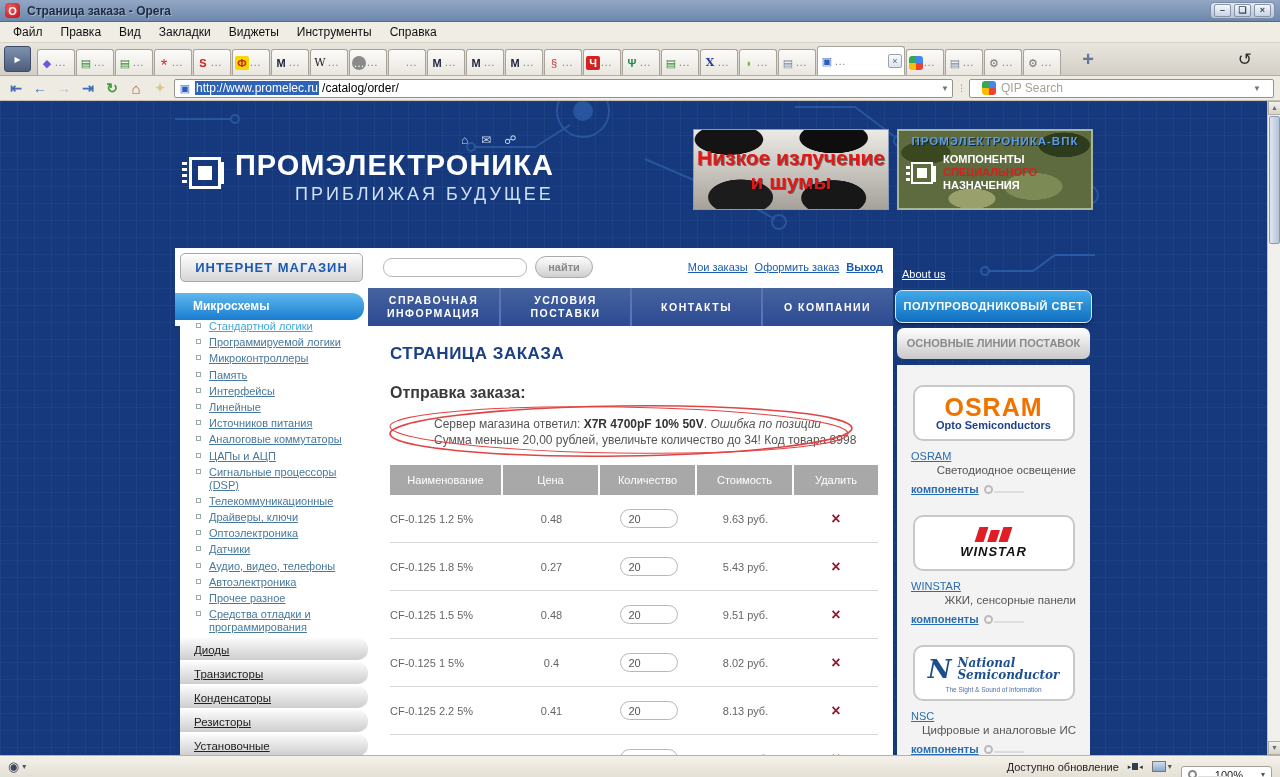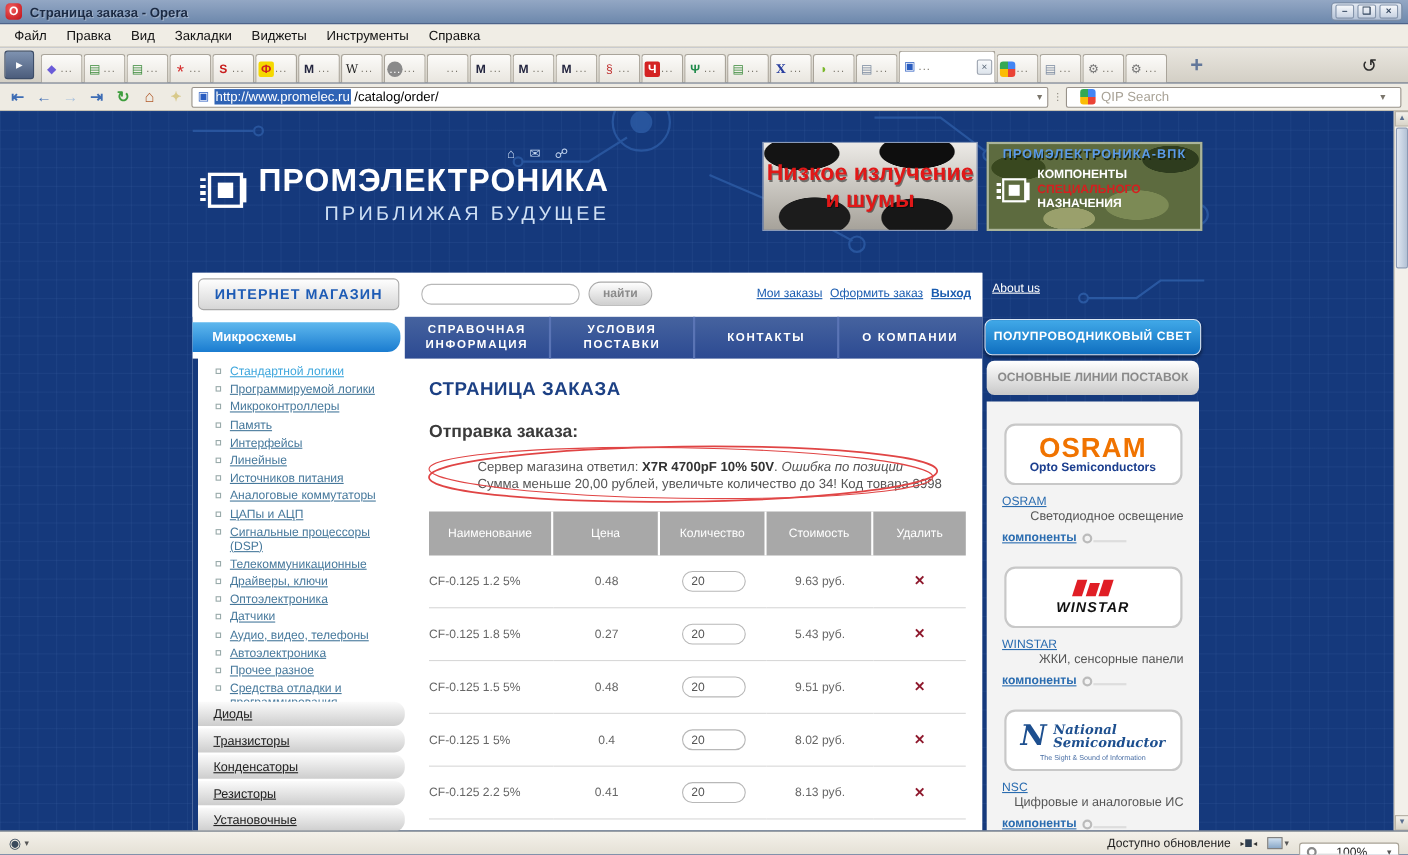--- a/index.html
+++ b/index.html
@@ -102,21 +102,21 @@
       radial-gradient(42px 18px at 38% 88%, #9aa06c 55%, transparent 57%),
       #5d6b3f; }
   .vpk-title { text-align:center; color:#5b9be8; font-weight:bold; font-size:11.5px; letter-spacing:1px; margin-top:4px;
     text-shadow:1px 1px 0 #1a2410; }
   .vpk-body { display:flex; align-items:center; gap:10px; padding:6px 6px 0 12px; }
   .chip.small { width:22px; height:22px; border-width:2px; margin-top:0; }
   .chip.small::before { inset:4px; } .chip.small::after { left:-7px; top:2px; width:4px; height:16px; box-shadow:26px 0 0 #fff; }
   .vpk-lines { display:flex; flex-direction:column; line-height:13px; font-weight:bold; font-size:11px; }
   .vpk-lines .w { color:#fff; } .vpk-lines .r { color:#d42020; }
 
-  .about-link { position:absolute; left:727px; top:155px; color:#fff; font-size:11px; }
+  .about-link { position:absolute; left:727px; top:167px; color:#fff; font-size:11px; }
   .about-deco { position:absolute; left:800px; top:148px; }
 
   .content-area { position:absolute; top:147px; left:0; width:718px; height:507px; background:#fff; }
   .navy-sliver { position:absolute; left:0; top:78px; width:5px; bottom:0; background:#15397c; }
 
   .shop-row { position:absolute; top:0; left:0; width:718px; height:40px; background:#fff; }
   .shop-btn { position:absolute; left:5px; top:5px; width:183px; height:29px;
     background:linear-gradient(#fefefe,#d6d6d6); border:1px solid #a8a8a8; border-radius:5px;
     color:#1d5bb5; font-weight:bold; font-size:13px; letter-spacing:1px; text-align:center; line-height:27px; }
   .shop-search { position:absolute; left:208px; top:10px; width:144px; height:19px;
@@ -132,40 +132,40 @@
     background:linear-gradient(#46639f,#2c4a92); display:flex; }
   .navtab { width:131px; display:flex; flex-direction:column; align-items:center; justify-content:center;
     color:#fff; font-weight:bold; font-size:10.5px; letter-spacing:1.5px; line-height:13px; }
   .navtab + .navtab { border-left:2px solid #5a74b5; }
   .navtab-l2:empty { display:none; }
 
   .sidebar { position:absolute; left:0; top:40px; width:193px; height:467px; }
   .sidebar-pill { position:absolute; left:0; top:5px; width:189px; height:27px;
     background:linear-gradient(#5fb8ee,#1a7cd0); border-radius:0 12px 12px 0;
     color:#fff; font-size:12px; font-weight:bold; line-height:27px; padding-left:18px; }
-  .sidebar-list { position:absolute; left:0; top:44px; width:193px; }
+  .sidebar-list { position:absolute; left:0; top:32px; width:193px; }
   .sb-item { position:relative; padding:0 6px 0 34px; font-size:11px; line-height:13px; margin-bottom:3.2px; }
   .sb-item .bullet { position:absolute; left:21px; top:3px; width:5px; height:5px; border:1px solid #9aa; }
   .sb-item a { color:#47799c; text-decoration:underline; }
   .sb-item a.hl { color:#3fa7dd; }
   .sidebar-cats { position:absolute; left:5px; top:350px; width:188px; }
   .cat-pill { height:22px; margin-bottom:2px; background:linear-gradient(#fbfbfb,#cdcdcd);
     border-radius:0 10px 10px 0; line-height:22px; padding-left:14px; }
   .cat-pill a { color:#222; font-size:11.5px; text-decoration:underline; }
 
   .main { position:absolute; left:215px; top:78px; width:492px; }
   .page-title { margin-top:18px; font-size:17px; font-weight:bold; color:#1c4084; letter-spacing:.5px; }
   .send-label { margin-top:20px; font-size:16px; font-weight:bold; color:#3a3a3a; }
   .server-msg { position:relative; margin-top:9px; padding:5px 0 5px 44px; font-size:12px; color:#555; line-height:16px; }
   .server-msg .b { font-weight:bold; color:#333; }
   .server-msg .i { font-style:italic; }
   .msg-oval { position:absolute; left:-4px; top:-8px; pointer-events:none; }
 
   .order-table { margin-top:12px; display:grid; grid-template-columns:113px 97px 97px 97px 84px; width:488px; }
-  .th { background:#a8a8a8; color:#fff; font-size:11px; height:40px; display:flex; align-items:center; justify-content:center;
+  .th { background:#a8a8a8; color:#fff; font-size:11px; height:30px; display:flex; align-items:center; justify-content:center;
     border-right:2px solid #fff; }
   .th:nth-child(5) { border-right:none; }
   .td { height:48px; display:flex; align-items:center; justify-content:center; font-size:11px; color:#666;
     border-bottom:1px solid #d8d8d8; }
   .td.name { justify-content:flex-start; }
   .qty-input { width:58px; height:19px; border:1px solid #b8b8b8; border-radius:10px; padding:0 8px;
     font-size:11px; color:#555; outline:none; }
   .del-x { color:#8f1a2e; font-weight:900; font-size:16px; line-height:16px; }
 
   .rightbar { position:absolute; left:720px; top:147px; width:198px; height:507px; }

